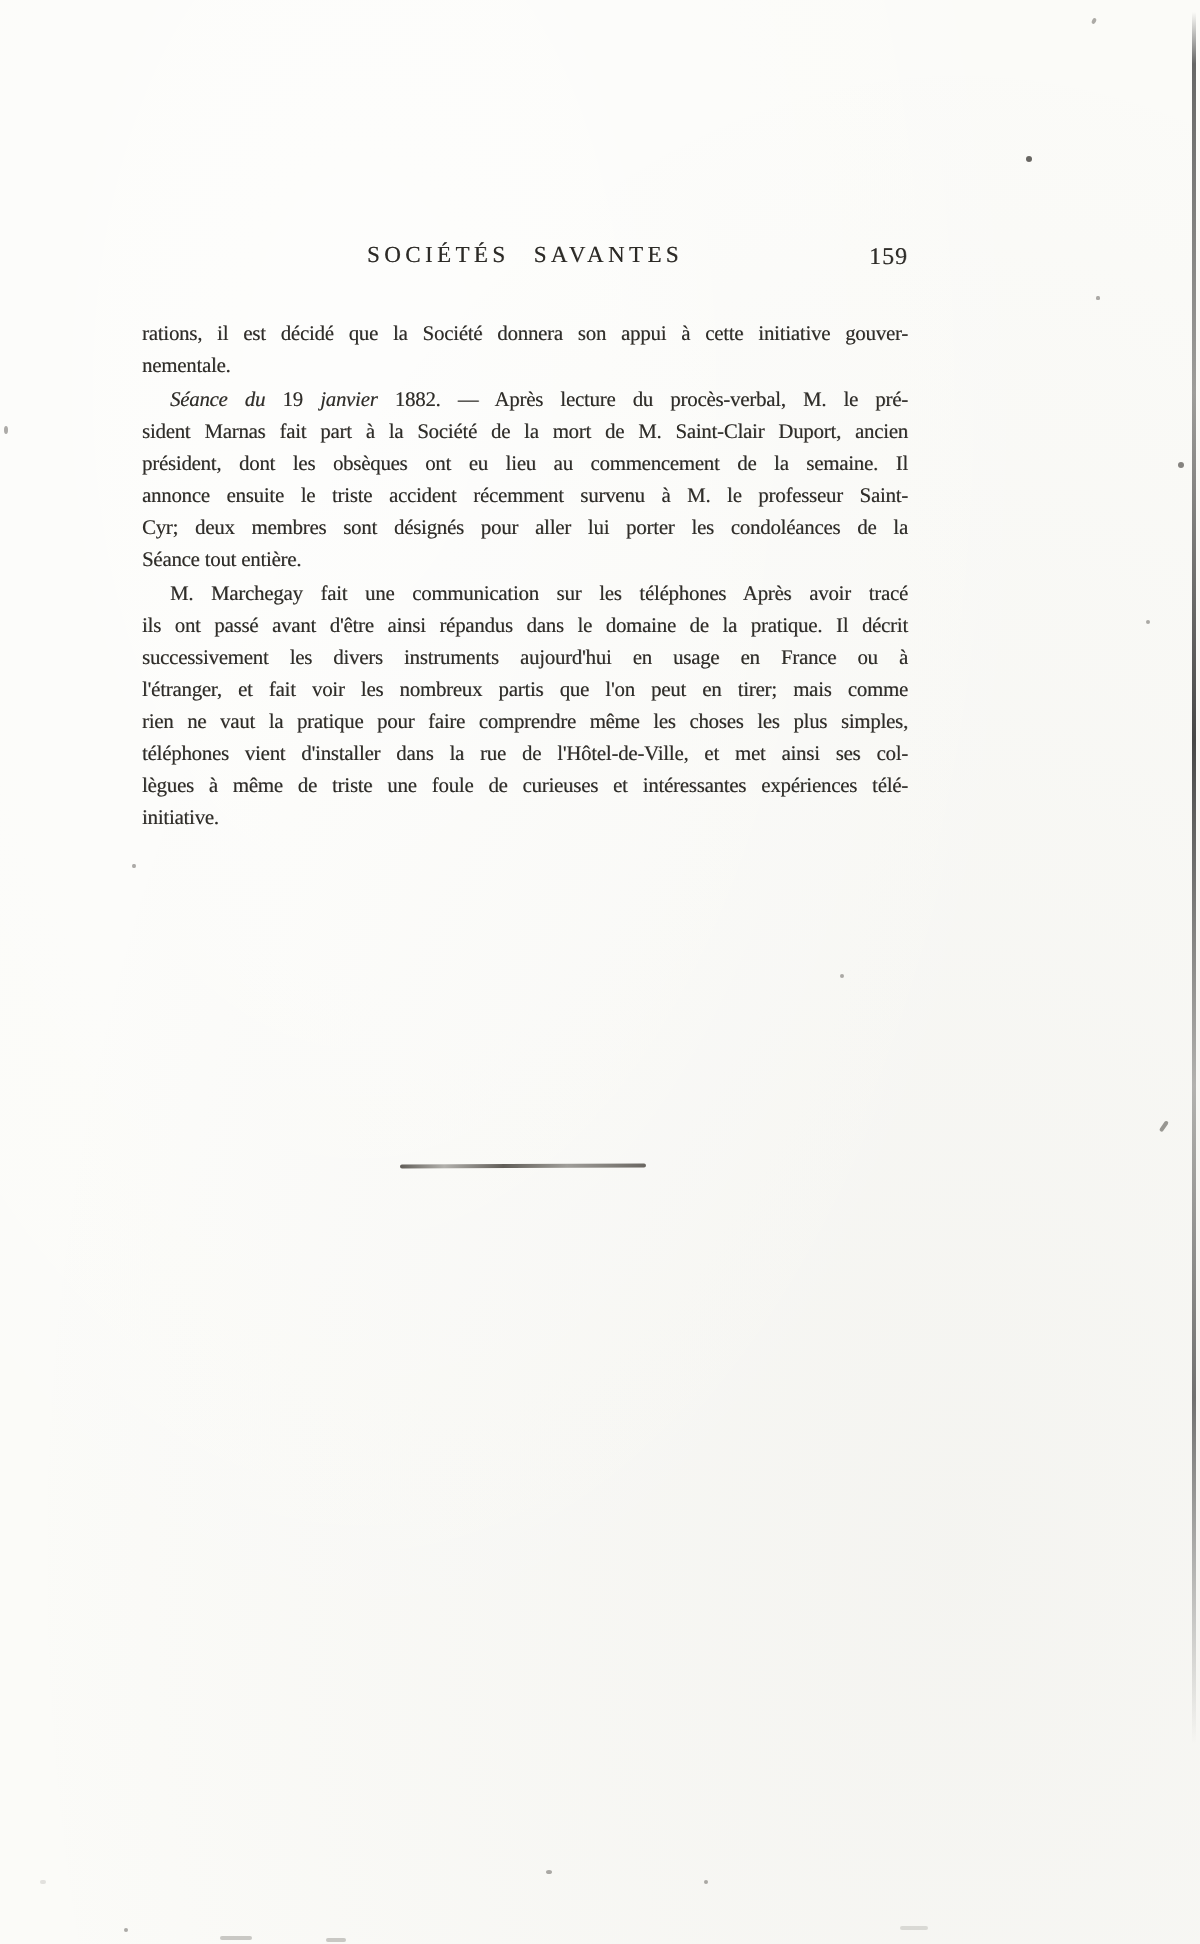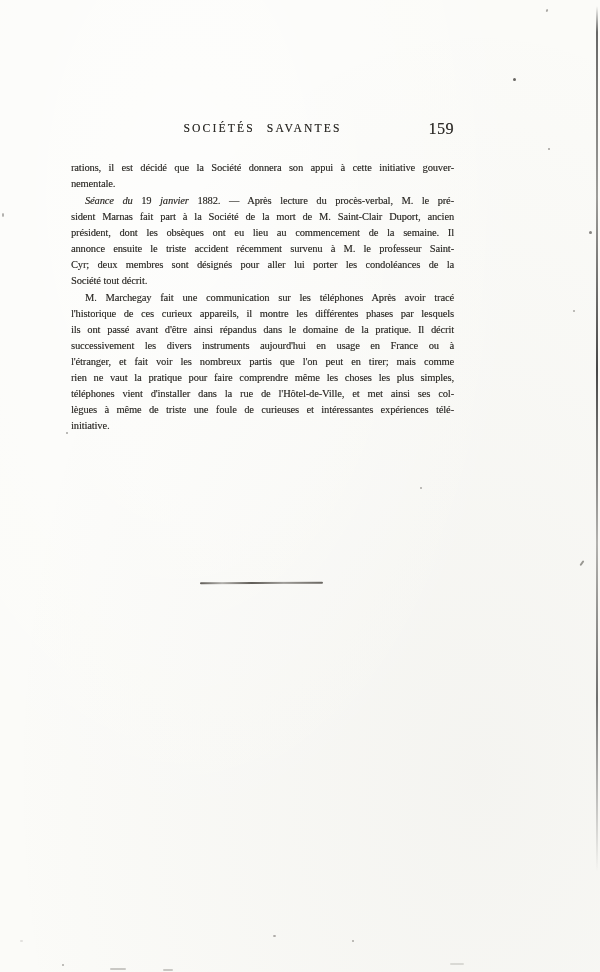--- a/index.html
+++ b/index.html
@@ -30,21 +30,21 @@
     text-align: center;
     font-size: 11.5px;
     line-height: 15px;
     letter-spacing: 2.2px;
     word-spacing: 7px;
     color: #2c2a26;
     text-shadow: 0.2px 0.2px 0 rgba(44,42,38,0.55);
   }
   .page-number {
     position: absolute; right: 0; top: 0;
-    font-size: 16px;
+    font-size: 12px;
     letter-spacing: 0.5px;
     line-height: 15px;
     text-shadow: 0.2px 0.2px 0 rgba(44,42,38,0.55);
   }
   .paragraph { margin: 0 0 1px 0; }
   .line {
     height: 16px;
     line-height: 16px;
     font-size: 10.4px;
     letter-spacing: -0.1px;
@@ -93,25 +93,24 @@
       <div class="paragraph">
         <div class="line"><span>rations, il est décidé que la Société donnera son appui à cette initiative gouver-</span></div>
         <div class="line last"><span>nementale.</span></div>
       </div>
       <div class="paragraph">
         <div class="line indent"><span class="it">Séance du </span><span>19 </span><span class="it">janvier</span><span> 1882. — Après lecture du procès-verbal, M. le pré-</span></div>
         <div class="line"><span>sident Marnas fait part à la Société de la mort de M. Saint-Clair Duport, ancien</span></div>
         <div class="line"><span>président, dont les obsèques ont eu lieu au commencement de la semaine. Il</span></div>
         <div class="line"><span>annonce ensuite le triste accident récemment survenu à M. le professeur Saint-</span></div>
         <div class="line"><span>Cyr; deux membres sont désignés pour aller lui porter les condoléances de la</span></div>
-        <div class="line last"><span>Société tout décrit.</span></div>
+        <div class="line last"><span>Séance tout entière.</span></div>
       </div>
       <div class="paragraph">
         <div class="line indent"><span>M. Marchegay fait une communication sur les téléphones  Après avoir tracé</span></div>
-        <div class="line"><span>l'historique de ces curieux appareils, il montre les différentes phases par lesquels</span></div>
         <div class="line"><span>ils ont passé avant d'être ainsi répandus dans le domaine de la pratique. Il décrit</span></div>
         <div class="line"><span>successivement les divers instruments aujourd'hui en usage en France ou à</span></div>
         <div class="line"><span>l'étranger, et fait voir les nombreux partis que l'on peut en tirer; mais comme</span></div>
         <div class="line"><span>rien ne vaut la pratique pour faire comprendre même les choses les plus simples,</span></div>
         <div class="line"><span>téléphones vient d'installer dans la rue de l'Hôtel-de-Ville, et met ainsi ses col-</span></div>
         <div class="line"><span>lègues à même de triste une foule de curieuses et intéressantes expériences télé-</span></div>
         <div class="line last"><span>initiative.</span></div>
       </div>
     </div>
 </div>

